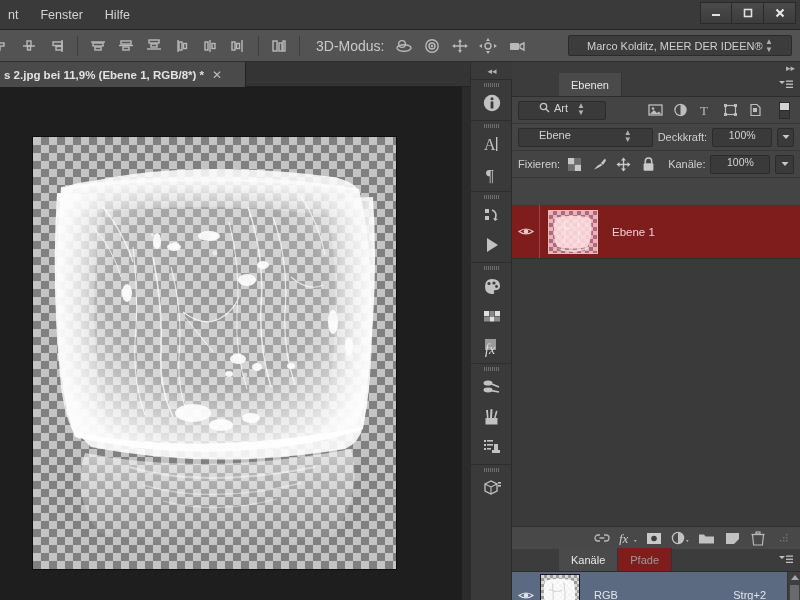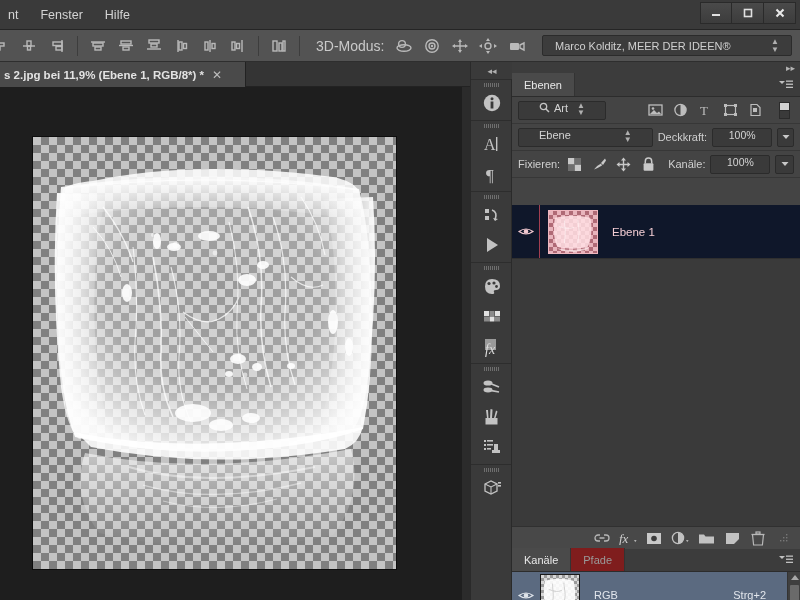--- a/index.html
+++ b/index.html
@@ -53,26 +53,26 @@
   .opt-sep {
     width: 1px; height: 20px; background: #3d3d3d;
     margin: 0 6px; flex: none;
   }
   .opt-label {
     font-size: 14px; color: #c9c9c9; margin: 0 6px 0 10px;
     white-space: nowrap;
   }
   .preset-select {
     position: absolute; right: 8px; top: 5px;
-    width: 250px; height: 21px;
+    width: 224px; height: 21px;
     background: #3c3c3c;
     border: 1px solid #2b2b2b;
     border-radius: 2px;
     display: flex; align-items: center;
-    padding: 0 12px;
+    padding: 0 18px;
     font-size: 11px; color: #d0d0d0;
     cursor: default;
   }
   .preset-select span.txt { flex: 1; overflow: hidden; white-space: nowrap; }
 
   
   .tabbar {
     position: absolute; left: 0; top: 62px; width: 470px; height: 25px;
     background: #343434;
     border-bottom: 1px solid #222;
@@ -173,21 +173,21 @@
     position: relative;
   }
   .ptab {
     height: 23px; padding: 0 12px;
     display: flex; align-items: center;
     font-size: 11px; color: #9a9a9a;
     background: #7f1d1d; cursor: pointer;
     border-right: 1px solid #333;
   }
   .ptab.active {
-    background: #4a4a4a; color: #e8e8e8;
+    background: #4a4a4a; color: #e8e8e8; margin-left: 47px;
   }
   .panel-menu {
     position: absolute; right: 6px; top: 5px;
     cursor: pointer;
   }
 
   
   .layers-panel {
     position: absolute; left: 0; top: 35px;
     width: 288px; height: 452px;
@@ -224,21 +224,21 @@
   }
   .ficon {
     width: 20px; height: 20px;
     display: flex; align-items: center; justify-content: center;
     cursor: pointer;
   }
 
   .layer-list { position: absolute; left: 0; top: 108px; width: 288px; height: 344px; background: #3a3a3a; }
   .layer-row {
     height: 54px; display: flex; align-items: center;
-    background: #0f172a;
+    background: #7f1d1d;
     border-bottom: 1px solid #2f2f2f;
     cursor: pointer;
   }
   .eye-cell {
     width: 28px; display: flex; align-items: center; justify-content: center;
     border-right: 1px solid #a33f51; height: 100%;
   }
   .layer-thumb {
     width: 50px; height: 44px; margin-left: 8px;
     border: 1px solid #f0b8c0;

